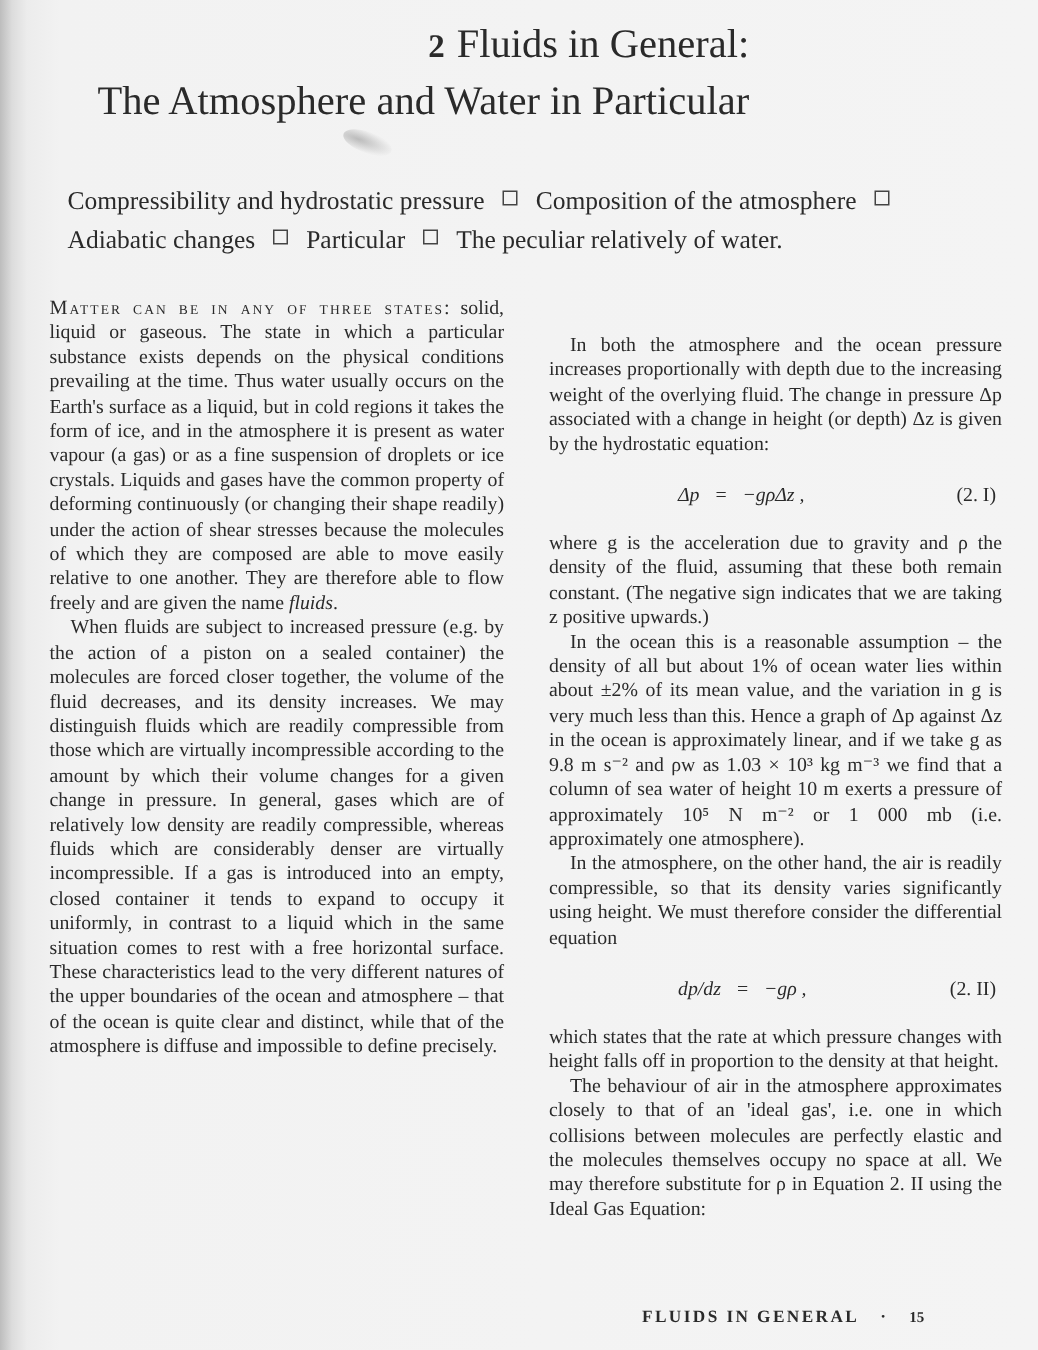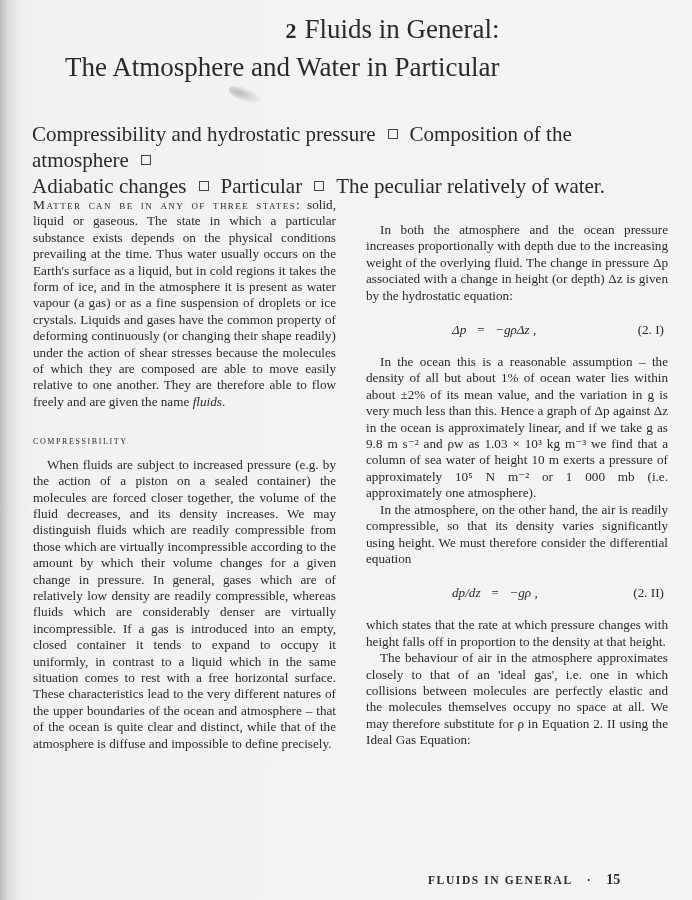--- a/index.html
+++ b/index.html
@@ -10,35 +10,35 @@
     color: #2a2a2a;
     position: relative;
   }
   .page { position: absolute; inset: 0; }
   .chapter-head { position: absolute; left: 33px; top: 12px; }
   .chapter-line1 { font-size: 27px; line-height: 34px; text-align: right; }
   .chapter-num { font-weight: bold; font-size: 22px; margin-right: 8px; }
   .chapter-line2 { font-size: 27px; line-height: 34px; margin-left: 32px; margin-top: 2px; text-align: center; }
   .smudge { position: absolute; left: 228px; top: 88px; width: 34px; height: 14px; border-radius: 50%;
     background: radial-gradient(ellipse at 30% 50%, rgba(120,120,120,0.45), rgba(200,200,200,0.1) 70%, transparent); transform: rotate(20deg); }
-  .synopsis { position: absolute; left: 32px; top: 121px; width: 620px; font-size: 21px; line-height: 26px; }
+  .synopsis { position: absolute; left: 45px; top: 121px; width: 620px; font-size: 17px; line-height: 26px; }
   .box { display: inline-block; width: 8px; height: 8px; border: 1px solid #444; margin: 0 12px; vertical-align: 2px; }
   .col { position: absolute; top: 197px; width: 303px; font-size: 13.2px; line-height: 16.4px; text-align: justify; }
   .col-left { left: 33px; }
   .col-right { left: 366px; top: 222px; width: 302px; }
   p { margin: 0; }
   .indent { text-indent: 14px; }
   .lead-in { font-variant: small-caps; letter-spacing: 1.4px; font-size: 13.5px; }
   .section-head { font-variant: small-caps; letter-spacing: 1.6px; font-size: 11.5px; margin: 22px 0 8px 0; text-transform: lowercase; }
   .equation { position: relative; height: 24px; margin: 14px 0 12px 0; font-style: italic; }
   .eq-body { position: absolute; left: 86px; top: 4px; white-space: pre; }
   .eq-num { position: absolute; right: 4px; top: 4px; font-style: normal; }
   .footer { position: absolute; left: 428px; top: 872px; font-size: 11.5px; letter-spacing: 1.6px; font-weight: bold; }
   .footer .dot { margin: 0 14px; }
-  .footer .pnum { font-size: 14px; letter-spacing: 0; }
+  .footer .pnum { font-size: 10px; letter-spacing: 0; }
   i { font-style: italic; }
 </style>
 </head>
 <body>
 
 <div class="page">
 
   <div class="chapter-head">
     <div class="chapter-line1">
       <span class="chapter-num">2</span><span>Fluids in General:</span>
@@ -51,30 +51,30 @@
   <div class="synopsis">
     <span>Compressibility and hydrostatic pressure</span><span class="box"></span><span>Composition of the atmosphere</span><span class="box"></span><br>
     <span>Adiabatic changes</span><span class="box"></span><span>Particular</span><span class="box"></span><span>The peculiar relatively of water.</span>
   </div>
 
   <div class="col col-left">
     <p>
       <span class="lead-in">Matter can be in any of three states:</span>
       <span>solid, liquid or gaseous. The state in which a particular substance exists depends on the physical conditions prevailing at the time. Thus water usually occurs on the Earth's surface as a liquid, but in cold regions it takes the form of ice, and in the atmosphere it is present as water vapour (a gas) or as a fine suspension of droplets or ice crystals. Liquids and gases have the common property of deforming continuously (or changing their shape readily) under the action of shear stresses because the molecules of which they are composed are able to move easily relative to one another. They are therefore able to flow freely and are given the name </span><i>fluids</i><span>.</span>
     </p>
-    <div class="section-head">Compressibility</div>
     <p class="indent">When fluids are subject to increased pressure (e.g. by the action of a piston on a sealed container) the molecules are forced closer together, the volume of the fluid decreases, and its density increases. We may distinguish fluids which are readily compressible from those which are virtually incompressible according to the amount by which their volume changes for a given change in pressure. In general, gases which are of relatively low density are readily compressible, whereas fluids which are considerably denser are virtually incompressible. If a gas is introduced into an empty, closed container it tends to expand to occupy it uniformly, in contrast to a liquid which in the same situation comes to rest with a free horizontal surface. These characteristics lead to the very different natures of the upper boundaries of the ocean and atmosphere – that of the ocean is quite clear and distinct, while that of the atmosphere is diffuse and impossible to define precisely.</p>
   </div>
 
   <div class="col col-right">
     <p class="indent">In both the atmosphere and the ocean pressure increases proportionally with depth due to the increasing weight of the overlying fluid. The change in pressure Δp associated with a change in height (or depth) Δz is given by the hydrostatic equation:</p>
     <div class="equation">
       <span class="eq-body">Δp   =   −gρΔz ,</span>
       <span class="eq-num">(2. I)</span>
     </div>
+    <p>where g is the acceleration due to gravity and ρ the density of the fluid, assuming that these both remain constant. (The negative sign indicates that we are taking z positive upwards.)</p>
     <p class="indent">In the ocean this is a reasonable assumption – the density of all but about 1% of ocean water lies within about ±2% of its mean value, and the variation in g is very much less than this. Hence a graph of Δp against Δz in the ocean is approximately linear, and if we take g as 9.8 m s⁻² and ρw as 1.03 × 10³ kg m⁻³ we find that a column of sea water of height 10 m exerts a pressure of approximately 10⁵ N m⁻² or 1 000 mb (i.e. approximately one atmosphere).</p>
     <p class="indent">In the atmosphere, on the other hand, the air is readily compressible, so that its density varies significantly using height. We must therefore consider the differential equation</p>
     <div class="equation">
       <span class="eq-body">dp/dz   =   −gρ ,</span>
       <span class="eq-num">(2. II)</span>
     </div>
     <p>which states that the rate at which pressure changes with height falls off in proportion to the density at that height.</p>
     <p class="indent">The behaviour of air in the atmosphere approximates closely to that of an 'ideal gas', i.e. one in which collisions between molecules are perfectly elastic and the molecules themselves occupy no space at all. We may therefore substitute for ρ in Equation 2. II using the Ideal Gas Equation:</p>
   </div>
 

